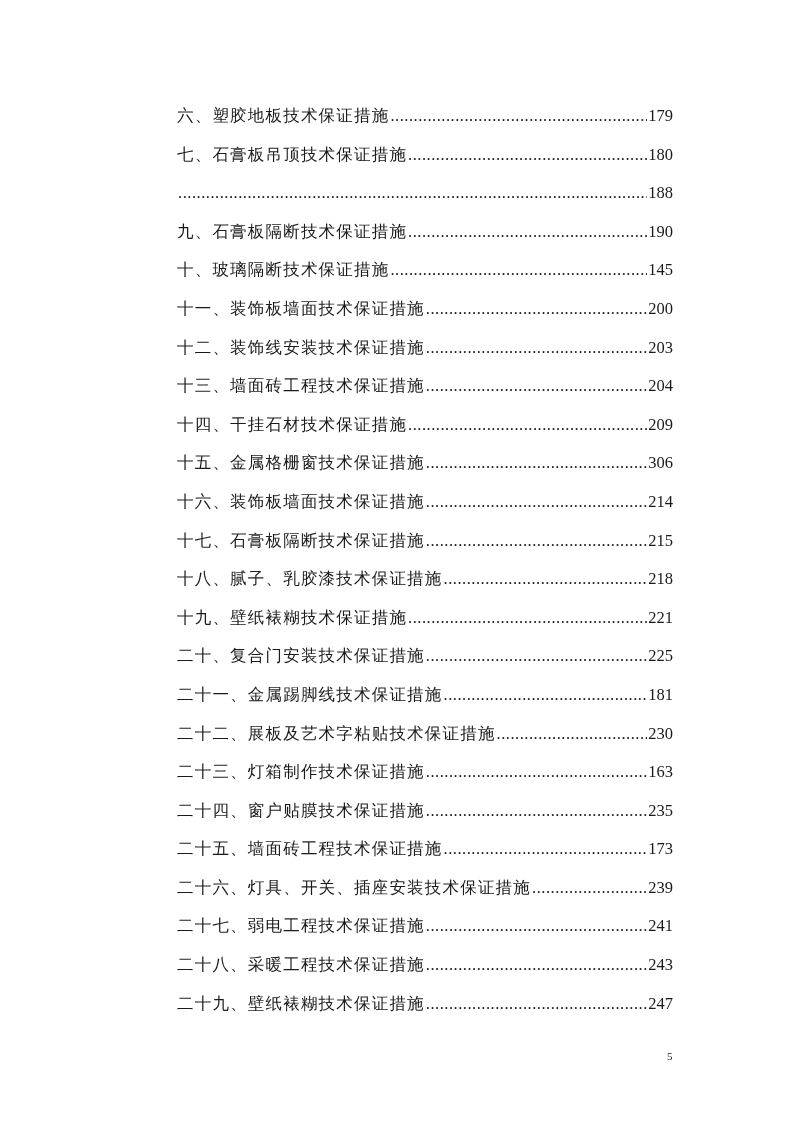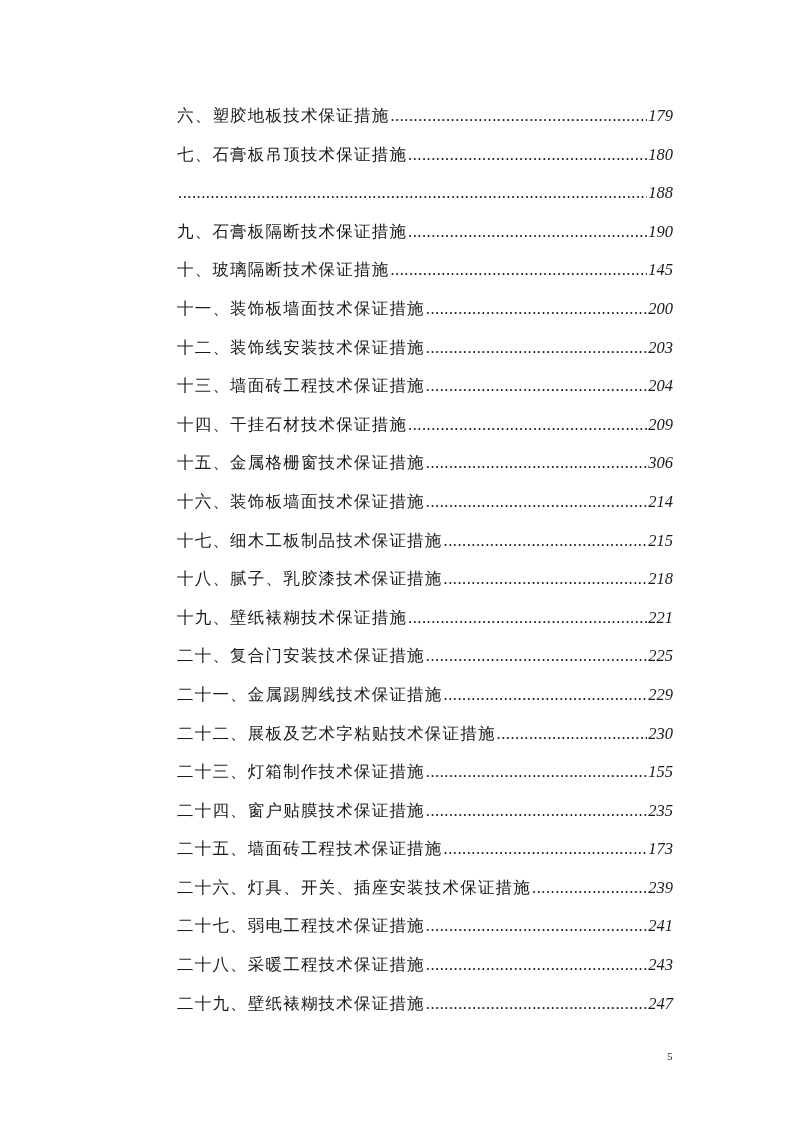--- a/index.html
+++ b/index.html
@@ -3,21 +3,21 @@
 <meta charset="utf-8">
 <style>
   html, body { margin: 0; padding: 0; background: #ffffff; }
   body { width: 793px; height: 1122px; position: relative; overflow: hidden;
          font-family: "Liberation Serif", "DejaVu Serif", serif; color: #1a1a1a; }
   .toc { position: absolute; left: 177px; top: 103px; width: 496px; }
   .toc-row { display: flex; align-items: baseline; height: 38.6px; font-size: 16.5px; line-height: 26px; white-space: nowrap; }
   .toc-title { flex: 0 0 auto; letter-spacing: 1.2px; text-align: center; }
   .toc-leader { flex: 1 1 auto; overflow: hidden; margin: 0 1px; color: #1a1a1a; letter-spacing: 0.5px; }
   .toc-leader::before { content: "........................................................................................................................................................"; }
-  .toc-page { flex: 0 0 auto; font-size: 16.5px; font-style: italic; }
+  .toc-page { flex: 0 0 auto; font-size: 16.5px; }
   .page-number { position: absolute; left: 667px; top: 1050px; font-size: 11px; color: #222; }
 </style>
 </head>
 <body>
 
 <div class="toc">
   <div class="toc-row">
       <span class="toc-title">六、塑胶地板技术保证措施</span>
       <span class="toc-leader"></span>
       <span class="toc-page">179</span>
@@ -65,21 +65,21 @@
       <span class="toc-title">十五、金属格栅窗技术保证措施</span>
       <span class="toc-leader"></span>
       <span class="toc-page">306</span>
     </div>
   <div class="toc-row">
       <span class="toc-title">十六、装饰板墙面技术保证措施</span>
       <span class="toc-leader"></span>
       <span class="toc-page">214</span>
     </div>
   <div class="toc-row">
-      <span class="toc-title">十七、细木工板制品技术保证措施</span>
+      <span class="toc-title">十七、石膏板隔断技术保证措施</span>
       <span class="toc-leader"></span>
       <span class="toc-page">215</span>
     </div>
   <div class="toc-row">
       <span class="toc-title">十八、腻子、乳胶漆技术保证措施</span>
       <span class="toc-leader"></span>
       <span class="toc-page">218</span>
     </div>
   <div class="toc-row">
       <span class="toc-title">十九、壁纸裱糊技术保证措施</span>
@@ -87,31 +87,31 @@
       <span class="toc-page">221</span>
     </div>
   <div class="toc-row">
       <span class="toc-title">二十、复合门安装技术保证措施</span>
       <span class="toc-leader"></span>
       <span class="toc-page">225</span>
     </div>
   <div class="toc-row">
       <span class="toc-title">二十一、金属踢脚线技术保证措施</span>
       <span class="toc-leader"></span>
-      <span class="toc-page">229</span>
+      <span class="toc-page">181</span>
     </div>
   <div class="toc-row">
       <span class="toc-title">二十二、展板及艺术字粘贴技术保证措施</span>
       <span class="toc-leader"></span>
       <span class="toc-page">230</span>
     </div>
   <div class="toc-row">
       <span class="toc-title">二十三、灯箱制作技术保证措施</span>
       <span class="toc-leader"></span>
-      <span class="toc-page">155</span>
+      <span class="toc-page">163</span>
     </div>
   <div class="toc-row">
       <span class="toc-title">二十四、窗户贴膜技术保证措施</span>
       <span class="toc-leader"></span>
       <span class="toc-page">235</span>
     </div>
   <div class="toc-row">
       <span class="toc-title">二十五、墙面砖工程技术保证措施</span>
       <span class="toc-leader"></span>
       <span class="toc-page">173</span>

